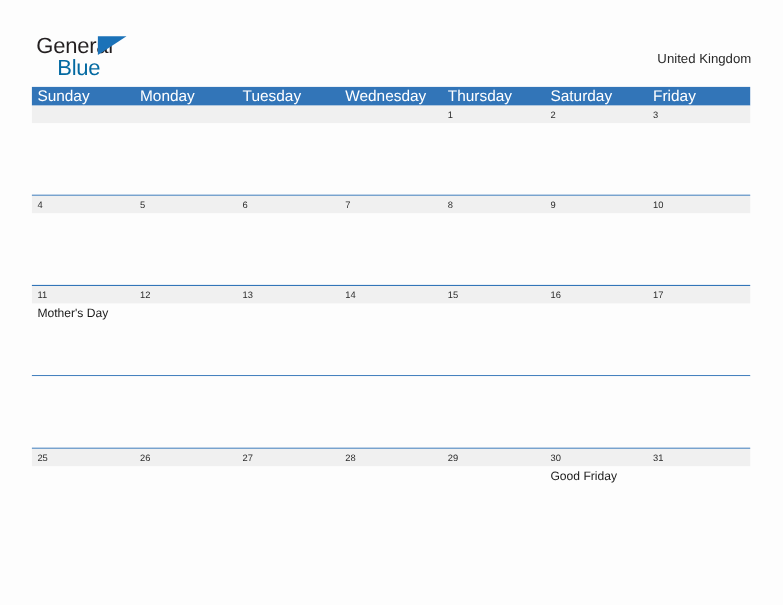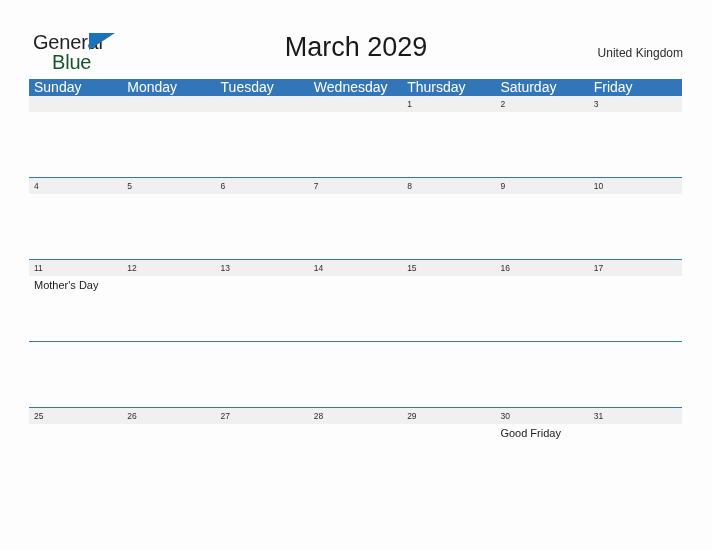--- a/index.html
+++ b/index.html
@@ -54,21 +54,21 @@
     height: 0;
     border-left: 26px solid #1b72b8;
     border-bottom: 17px solid transparent;
   }
   .logo-blue {
     position: absolute;
     left: 19px;
     top: 20px;
     font-size: 20px;
     letter-spacing: -0.2px;
-    color: #14532d;
+    color: #0369a1;
     line-height: 24px;
     white-space: nowrap;
   }
 
   .month-title {
     position: absolute;
     left: 0;
     top: 32px;
     width: 712px;
     text-align: center;
@@ -158,21 +158,20 @@
 <div class="page">
 
   <div class="header">
 
     <div class="logo">
       <span class="logo-general">General</span>
       <span class="logo-flag"></span>
       <span class="logo-blue">Blue</span>
     </div>
 
-    <div class="month-title">March 2029</div>
 
     <div class="country">United Kingdom</div>
 
   </div>
 
   <div class="calendar">
 
     <div class="weekday-row">
       <div class="weekday-cell">Sunday</div>
       <div class="weekday-cell">Monday</div>

